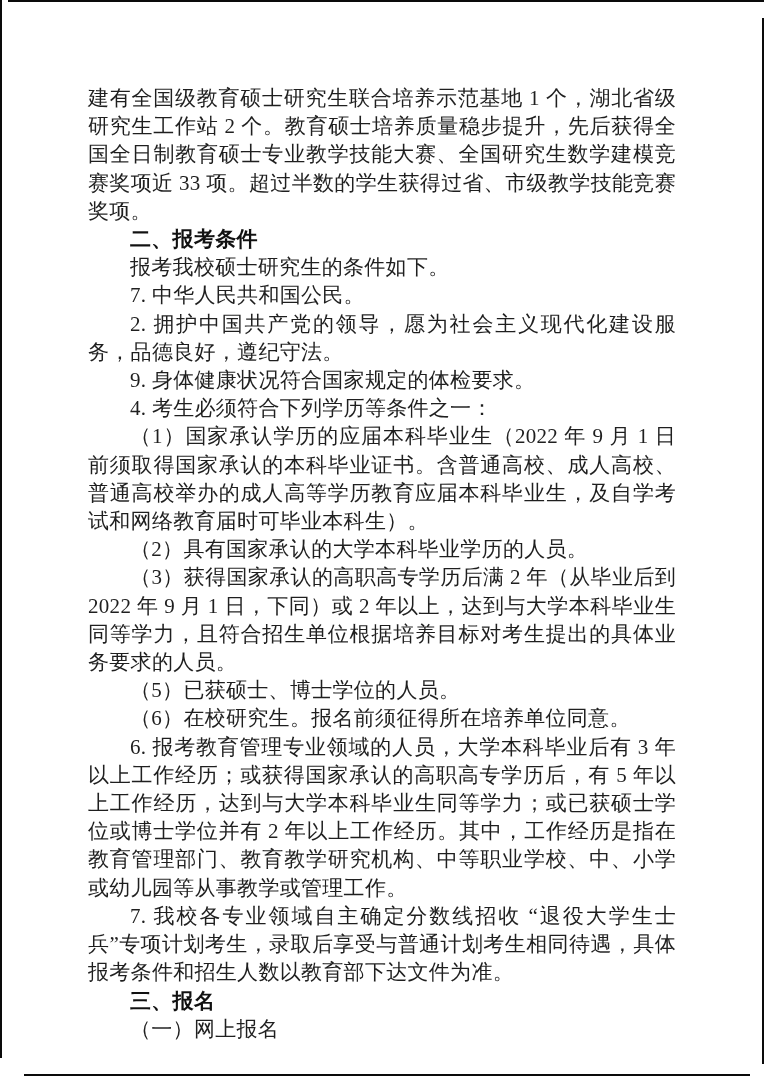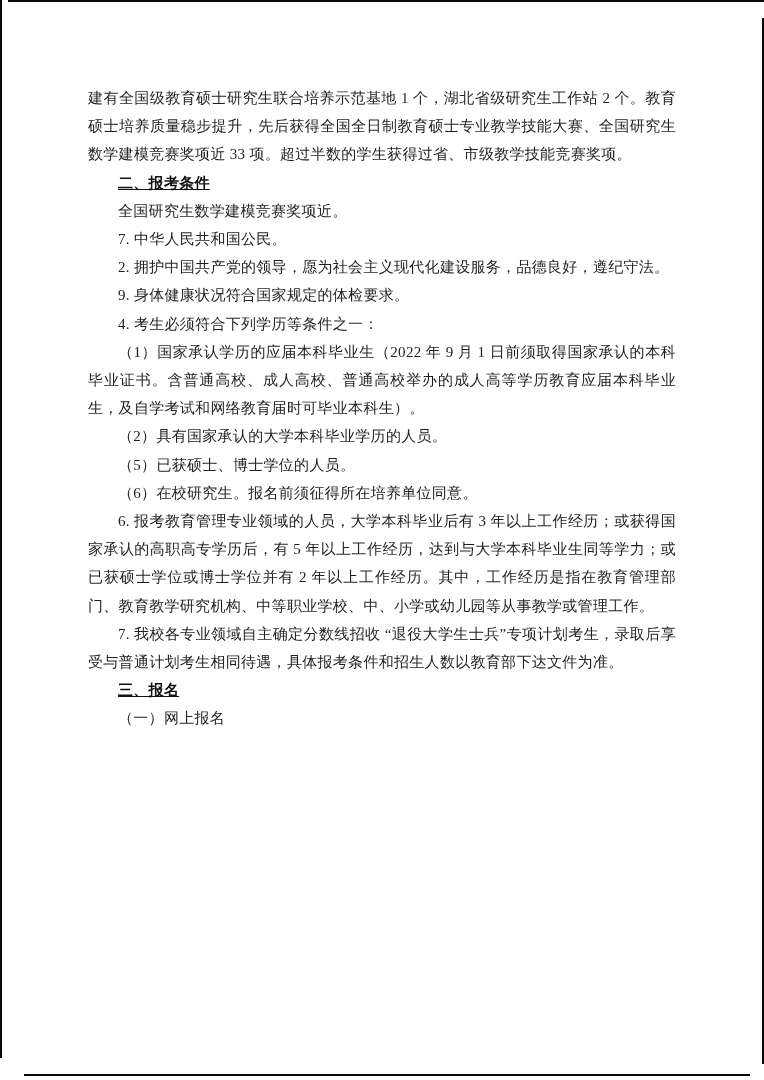--- a/index.html
+++ b/index.html
@@ -22,57 +22,57 @@
   .scan-border.top    { top: 0; left: 8px; right: 0; height: 2px; }
   .scan-border.left   { top: 0; left: 0; width: 2px; height: 1058px; }
   .scan-border.right  { top: 18px; right: 0; width: 2px; height: 1046px; }
   .scan-border.bottom { top: 1074px; left: 24px; width: 726px; height: 2px; }
 
   .doc-content {
     position: absolute;
     left: 88px;
     top: 84px;
     width: 588px;
-    font-size: 15px;
+    font-size: 21px;
     line-height: 28.2px;
     color: var(--text-color, #1f1f1f);
     text-align: justify;
     text-justify: inter-ideograph;
     letter-spacing: 0.3px;
   }
   .doc-content p {
     margin: 0;
     padding: 0;
   }
   .doc-content p.indent {
     text-indent: 2em;
   }
   .doc-content p.heading {
     font-weight: bold;
     color: var(--heading-color, #111111);
-    text-decoration: underline;
   }
 </style>
 </head>
 <body>
 
 <div class="scan-border top"></div>
 <div class="scan-border left"></div>
 <div class="scan-border right"></div>
 <div class="scan-border bottom"></div>
 
 <div class="doc-content" id="doc-content">
     <p class="body">建有全国级教育硕士研究生联合培养示范基地 1 个，湖北省级研究生工作站 2 个。教育硕士培养质量稳步提升，先后获得全国全日制教育硕士专业教学技能大赛、全国研究生数学建模竞赛奖项近 33 项。超过半数的学生获得过省、市级教学技能竞赛奖项。</p>
     <p class="heading indent">二、报考条件</p>
-    <p class="body indent">全国研究生数学建模竞赛奖项近。</p>
+    <p class="body indent">报考我校硕士研究生的条件如下。</p>
     <p class="body indent">7. 中华人民共和国公民。</p>
     <p class="body indent">2. 拥护中国共产党的领导，愿为社会主义现代化建设服务，品德良好，遵纪守法。</p>
     <p class="body indent">9. 身体健康状况符合国家规定的体检要求。</p>
     <p class="body indent">4. 考生必须符合下列学历等条件之一：</p>
     <p class="body indent">（1）国家承认学历的应届本科毕业生（2022 年 9 月 1 日前须取得国家承认的本科毕业证书。含普通高校、成人高校、普通高校举办的成人高等学历教育应届本科毕业生，及自学考试和网络教育届时可毕业本科生）。</p>
     <p class="body indent">（2）具有国家承认的大学本科毕业学历的人员。</p>
+    <p class="body indent">（3）获得国家承认的高职高专学历后满 2 年（从毕业后到 2022 年 9 月 1 日，下同）或 2 年以上，达到与大学本科毕业生同等学力，且符合招生单位根据培养目标对考生提出的具体业务要求的人员。</p>
     <p class="body indent">（5）已获硕士、博士学位的人员。</p>
     <p class="body indent">（6）在校研究生。报名前须征得所在培养单位同意。</p>
     <p class="body indent">6. 报考教育管理专业领域的人员，大学本科毕业后有 3 年以上工作经历；或获得国家承认的高职高专学历后，有 5 年以上工作经历，达到与大学本科毕业生同等学力；或已获硕士学位或博士学位并有 2 年以上工作经历。其中，工作经历是指在教育管理部门、教育教学研究机构、中等职业学校、中、小学或幼儿园等从事教学或管理工作。</p>
     <p class="body indent">7. 我校各专业领域自主确定分数线招收 “退役大学生士兵”专项计划考生，录取后享受与普通计划考生相同待遇，具体报考条件和招生人数以教育部下达文件为准。</p>
     <p class="heading indent">三、报名</p>
     <p class="body indent">（一）网上报名</p>
   </div>
 
 </body></html>

